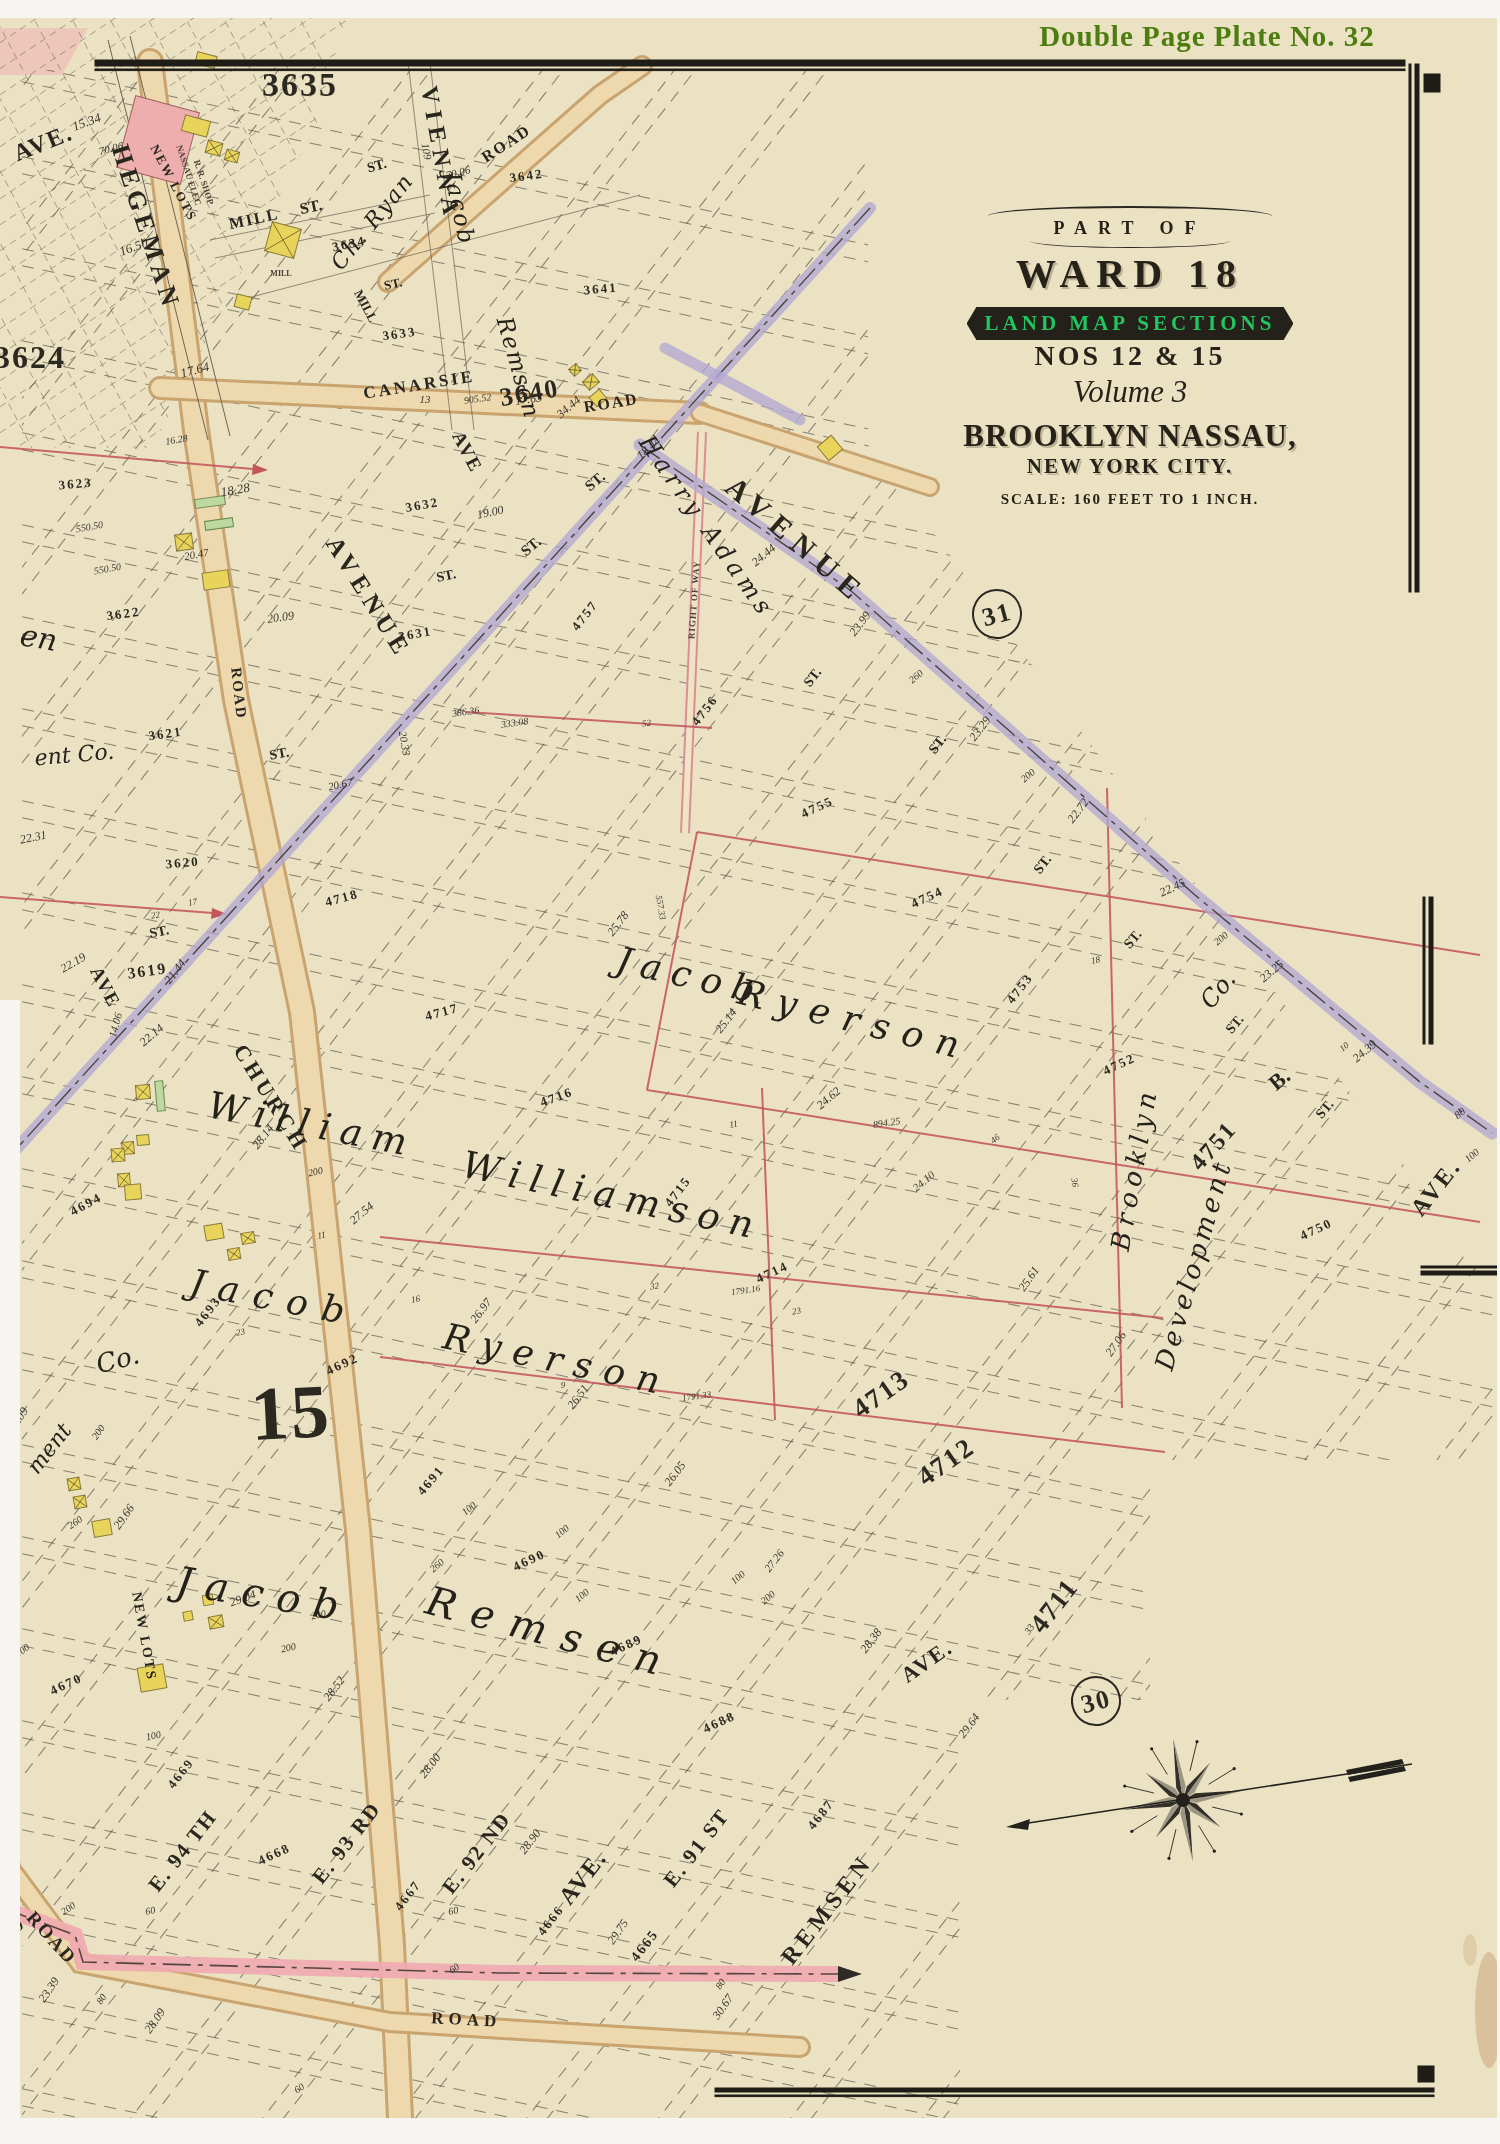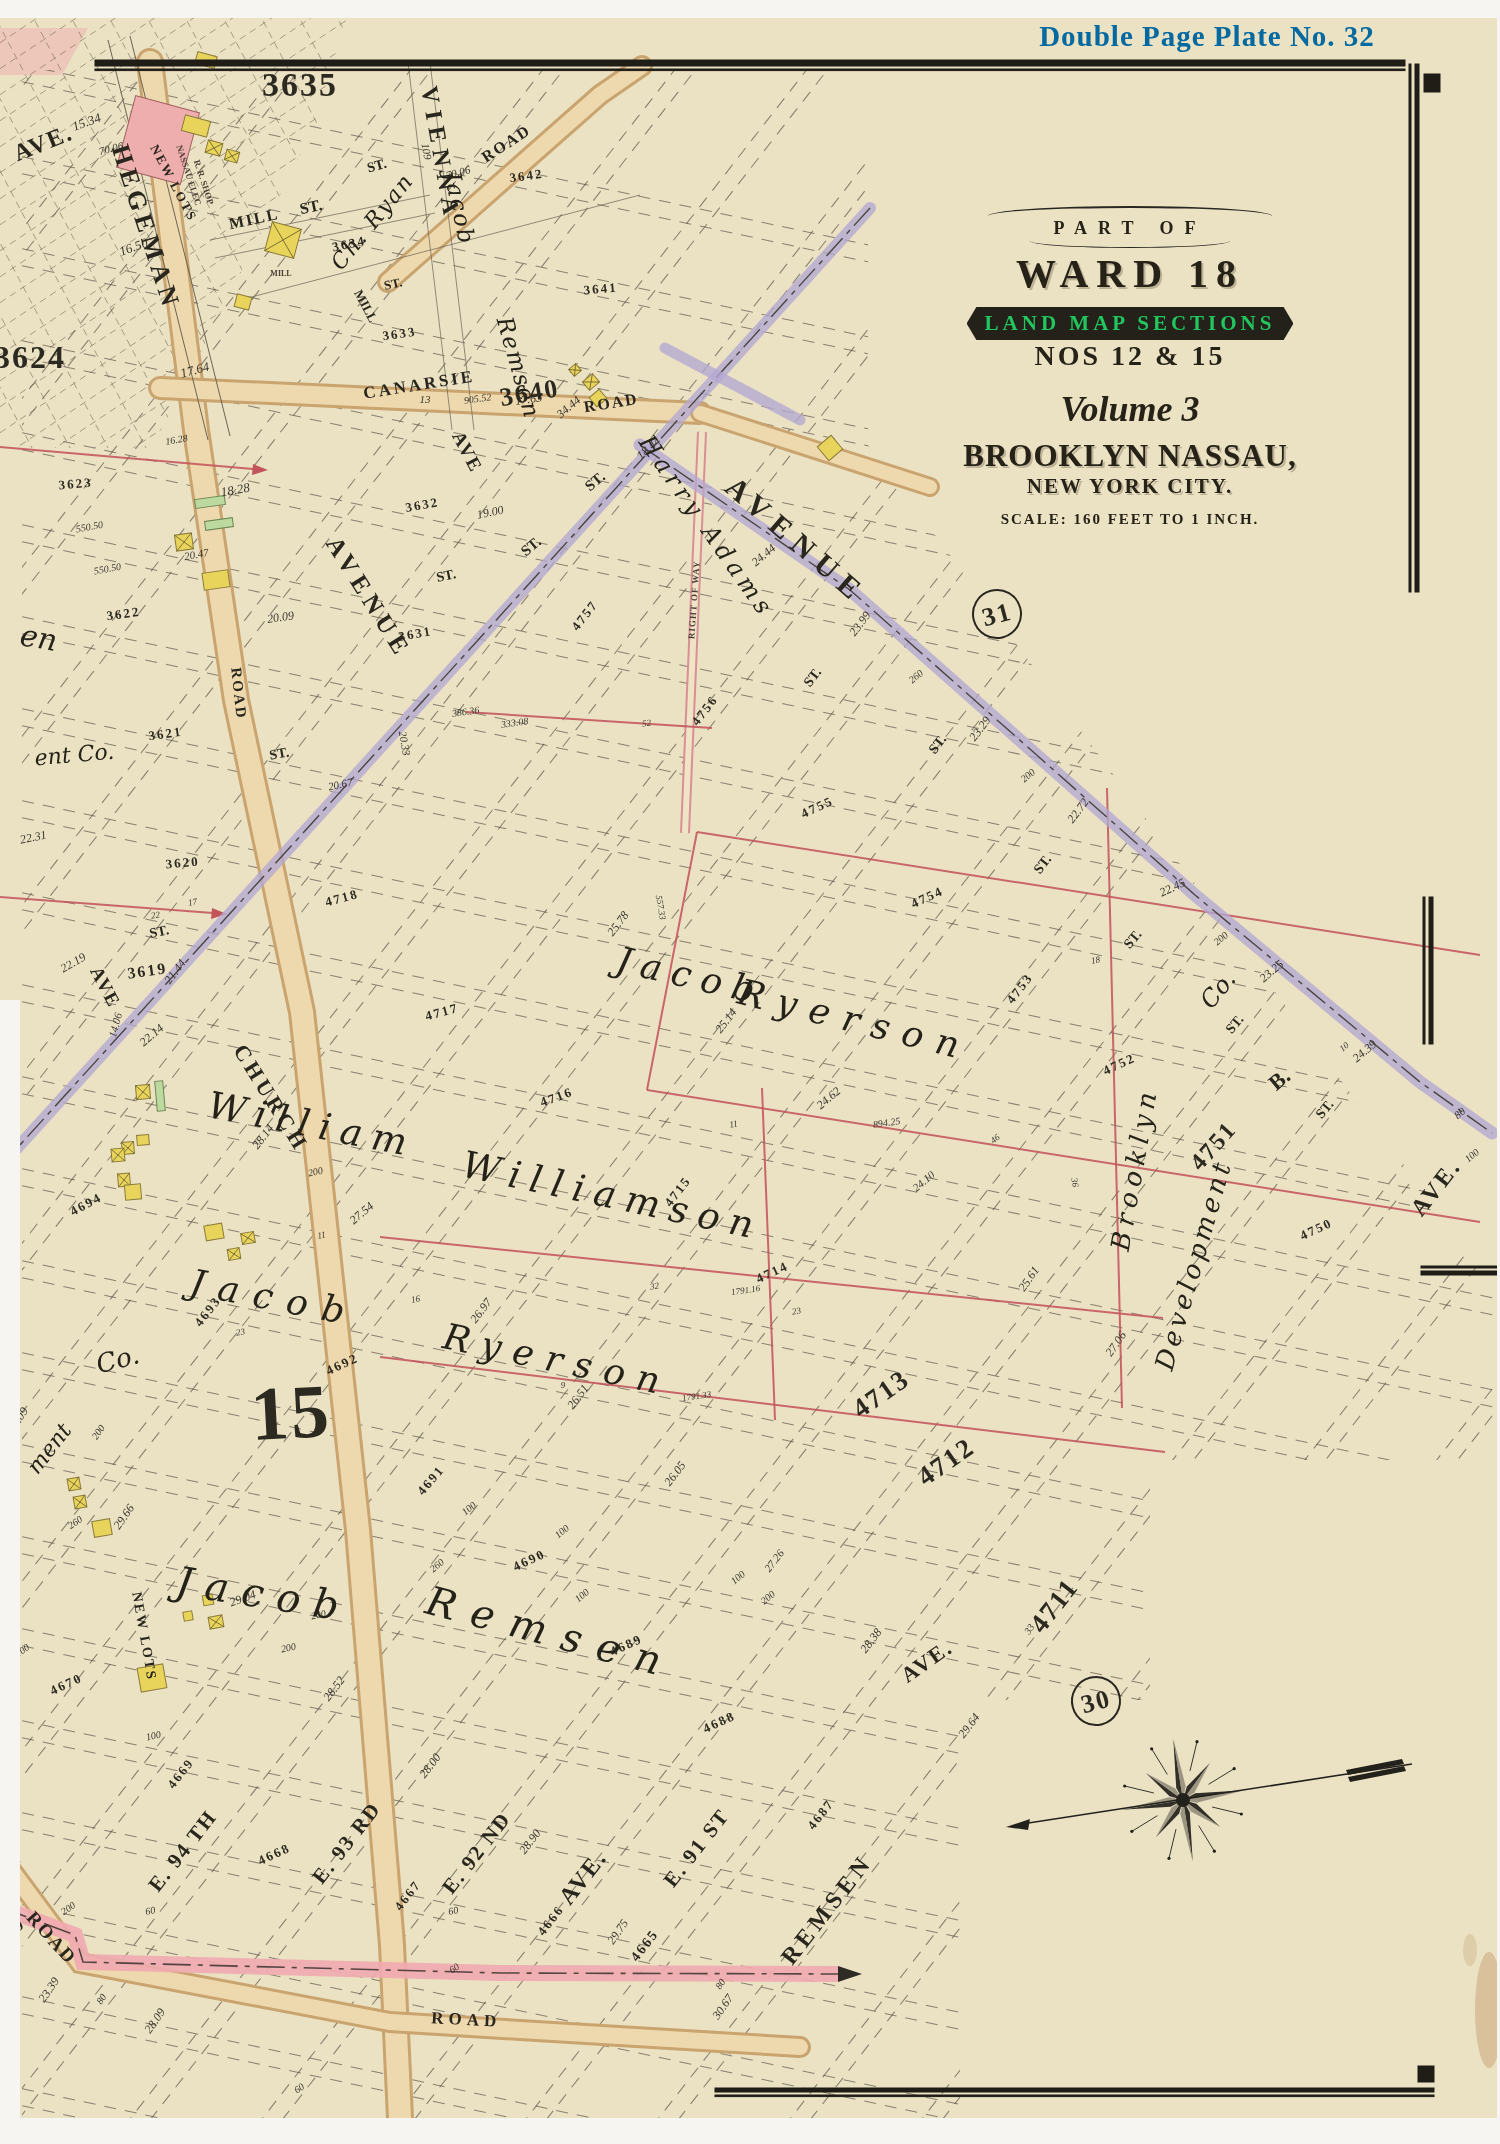--- a/index.html
+++ b/index.html
@@ -20,34 +20,34 @@
   .band{fill:none;stroke:var(--band);opacity:.78;stroke-linecap:round;}
   .bandcl{fill:none;stroke:#35312a;stroke-width:1.4;stroke-dasharray:24 6 5 6;opacity:.85;}
   .redl{fill:none;stroke:var(--red);stroke-width:2;opacity:.88;}
   .dashcl{fill:none;stroke:#2e2b26;stroke-width:1.6;stroke-dasharray:28 7 5 7;opacity:.8;}
   .bk-y{fill:var(--b-yellow);stroke:#8a7b3a;stroke-width:1;}
   .bk-p{fill:var(--b-pink);stroke:#a06060;stroke-width:1;}
   .bk-g{fill:var(--b-green);stroke:#6d8653;stroke-width:1;}
   .bkx{stroke:#6b5f2e;stroke-width:.8;}
   .borderln{stroke:#1f1d16;fill:#1f1d16;}
   #header-label{position:absolute;left:1012px;top:20px;width:390px;text-align:center;
-     font-weight:bold;font-size:29px;letter-spacing:1px;color:#0369a1;}
+     font-weight:bold;font-size:29px;letter-spacing:1px;color:#4d7c0f;}
   #title-block{position:absolute;left:948px;top:206px;width:364px;text-align:center;color:#262217;}
   .tb-flourish{height:8px;border-top:2px solid #2a2720;border-radius:50% 50% 0 0/100% 100% 0 0;
      width:78%;margin:0 auto;}
   .tb-flourish2{height:6px;border-bottom:1.5px solid #2a2720;border-radius:0 0 50% 50%/0 0 100% 100%;
      width:55%;margin:2px auto 0;}
   .tb-partof{font-size:18px;font-weight:bold;letter-spacing:11px;margin-top:2px;}
   .tb-ward{font-size:40px;font-weight:bold;letter-spacing:8px;margin-top:2px;text-shadow:2px 2px 0 #c3b River;}
   .tb-ward{text-shadow:2px 2px 0 #bdb296;}
   .tb-bar{display:inline-block;background:#23211a;color:#22c55e;font-weight:bold;font-size:21px;
      letter-spacing:4px;padding:4px 18px;margin-top:10px;
      clip-path:polygon(0 50%,3% 0,97% 0,100% 50%,97% 100%,3% 100%);}
   .tb-nos{font-size:28px;font-weight:bold;letter-spacing:3px;}
-  .tb-vol{font-size:36px;font-weight:bold;font-style:italic;margin-top:16px;}
+  .tb-vol{font-size:31px;font-weight:normal;font-style:italic;margin-top:2px;}
   .tb-borough{font-size:31px;font-weight:bold;letter-spacing:1px;margin-top:8px;text-shadow:2px 2px 0 #bdb296;}
   .tb-city{font-size:21px;font-weight:bold;letter-spacing:2px;text-shadow:2px 2px 0 #bdb296;}
   .tb-scale{font-size:15px;letter-spacing:2px;margin-top:12px;font-weight:bold;}
 </style>
 </head>
 <body>
 
 <div id="page">
 
   <svg id="mapsvg" viewBox="0 0 1500 2144" width="1500" height="2144" xmlns="http://www.w3.org/2000/svg">

